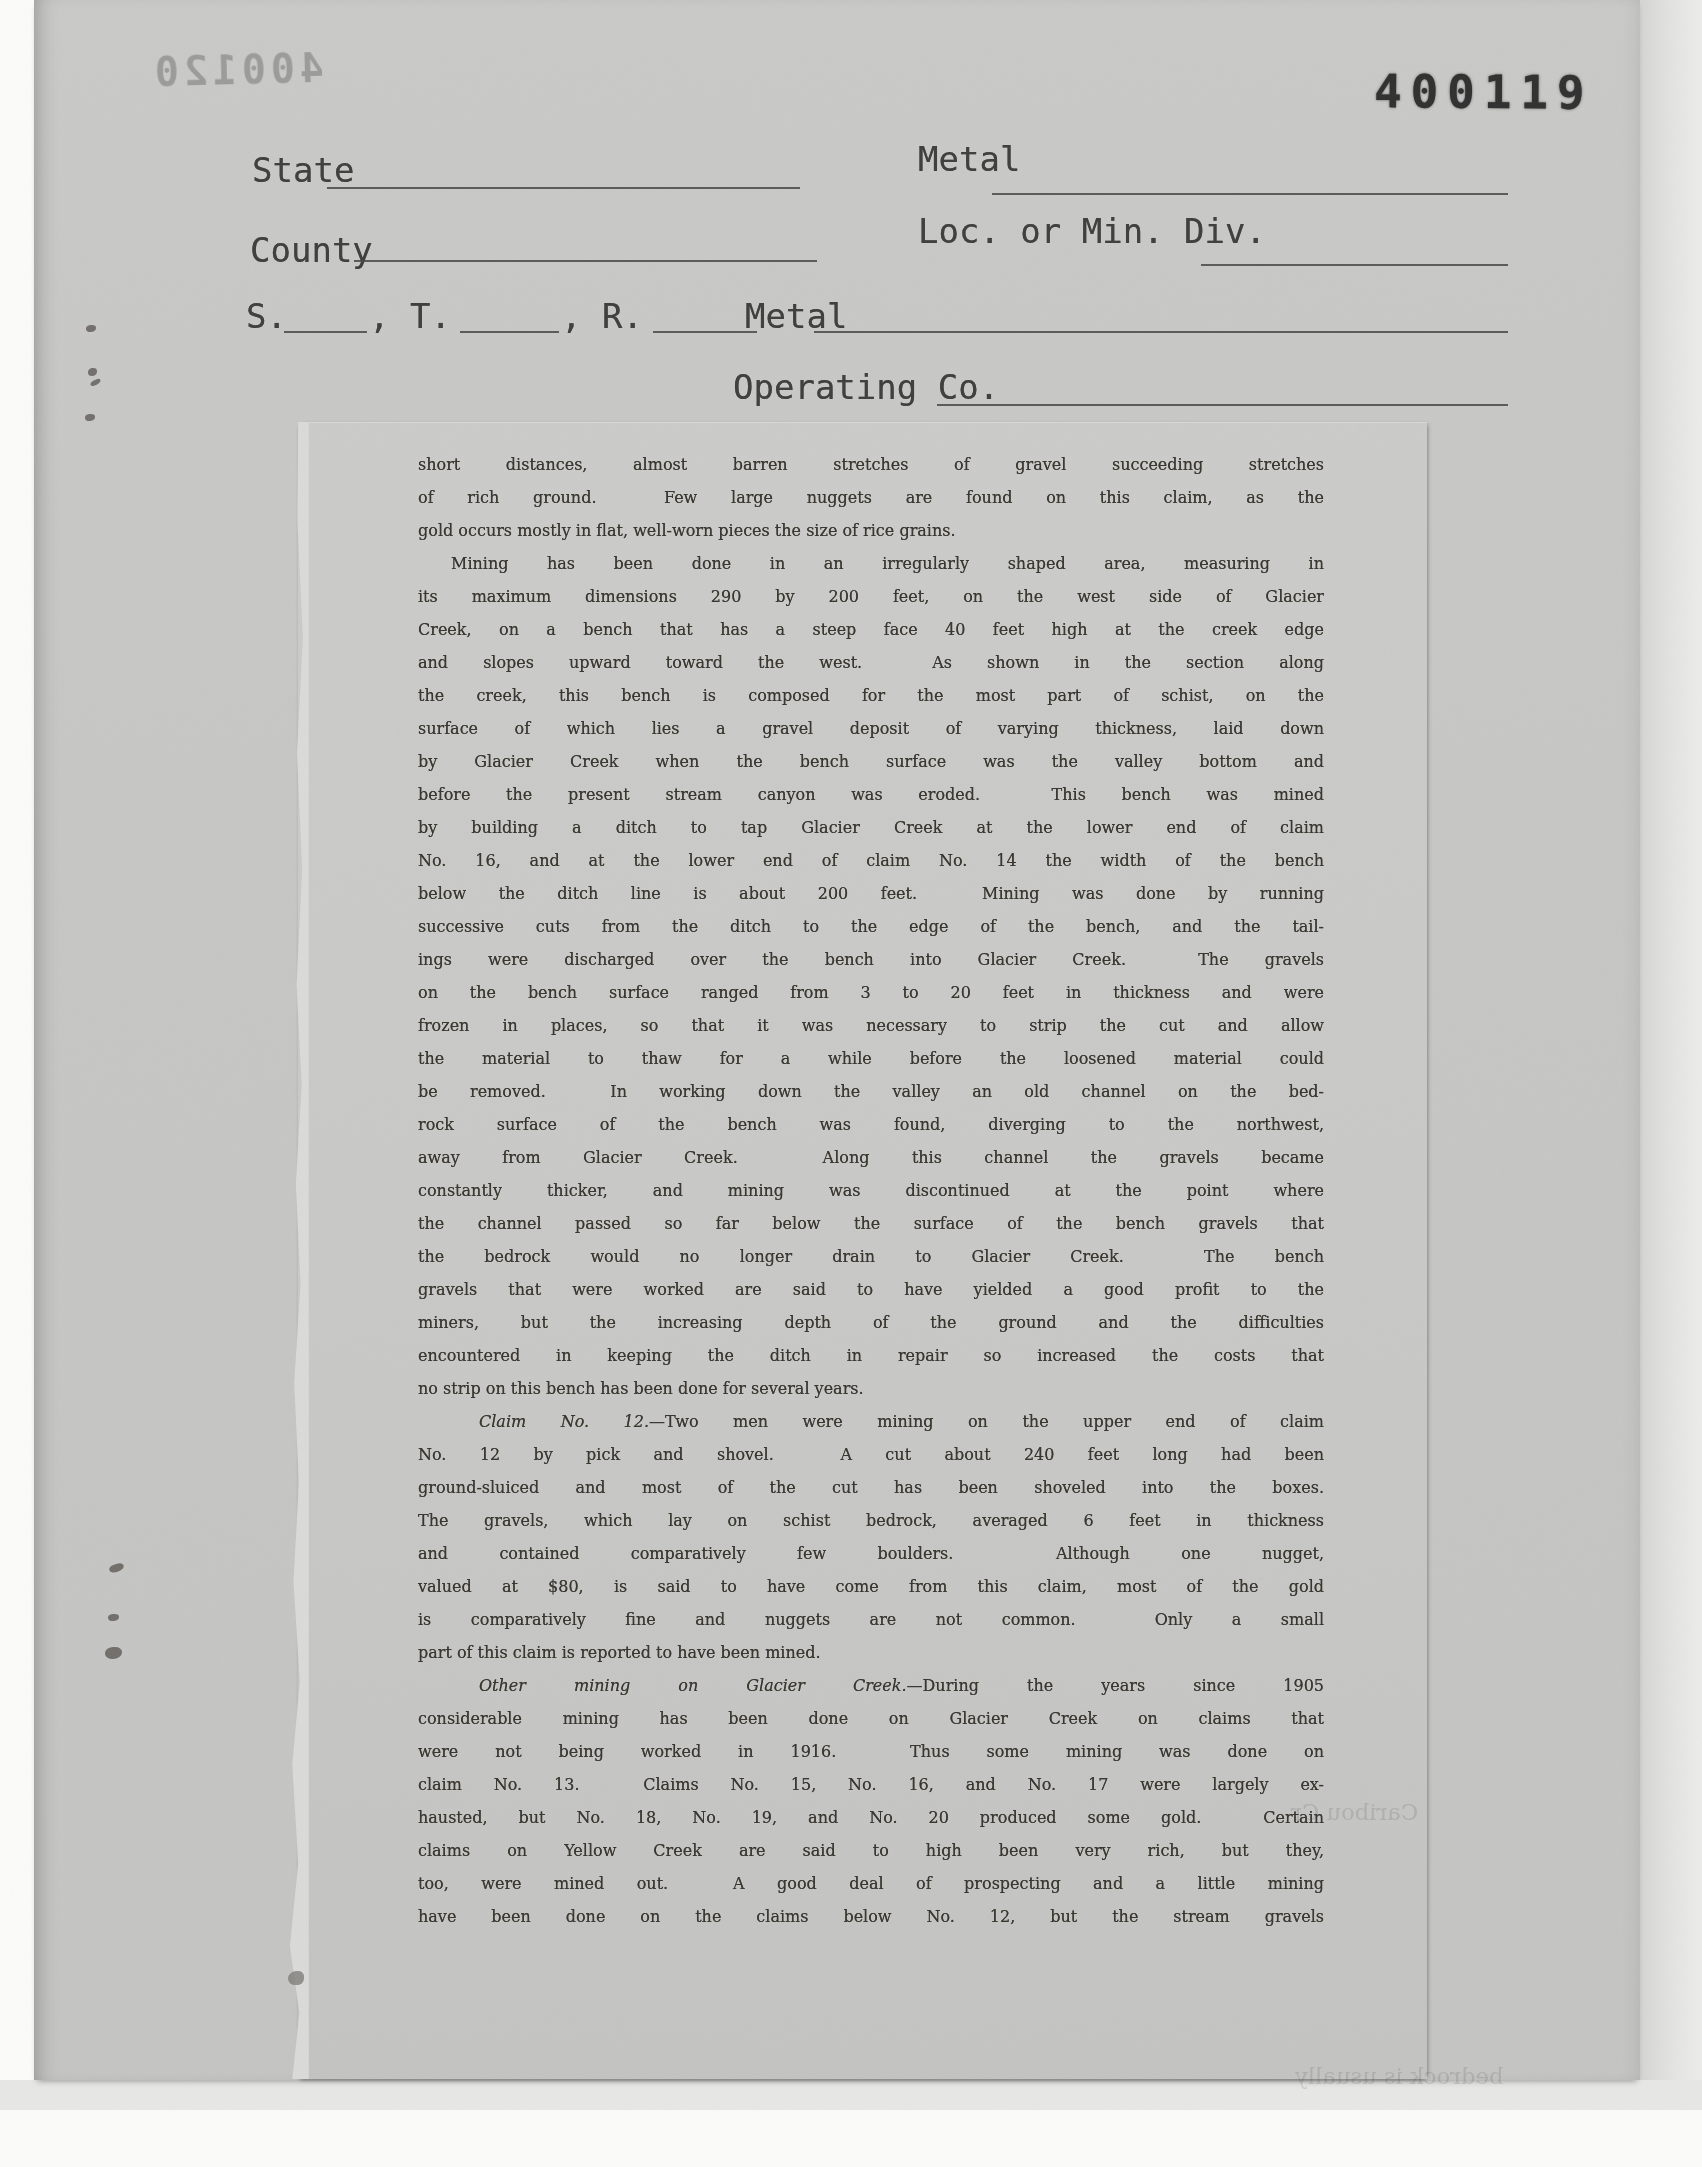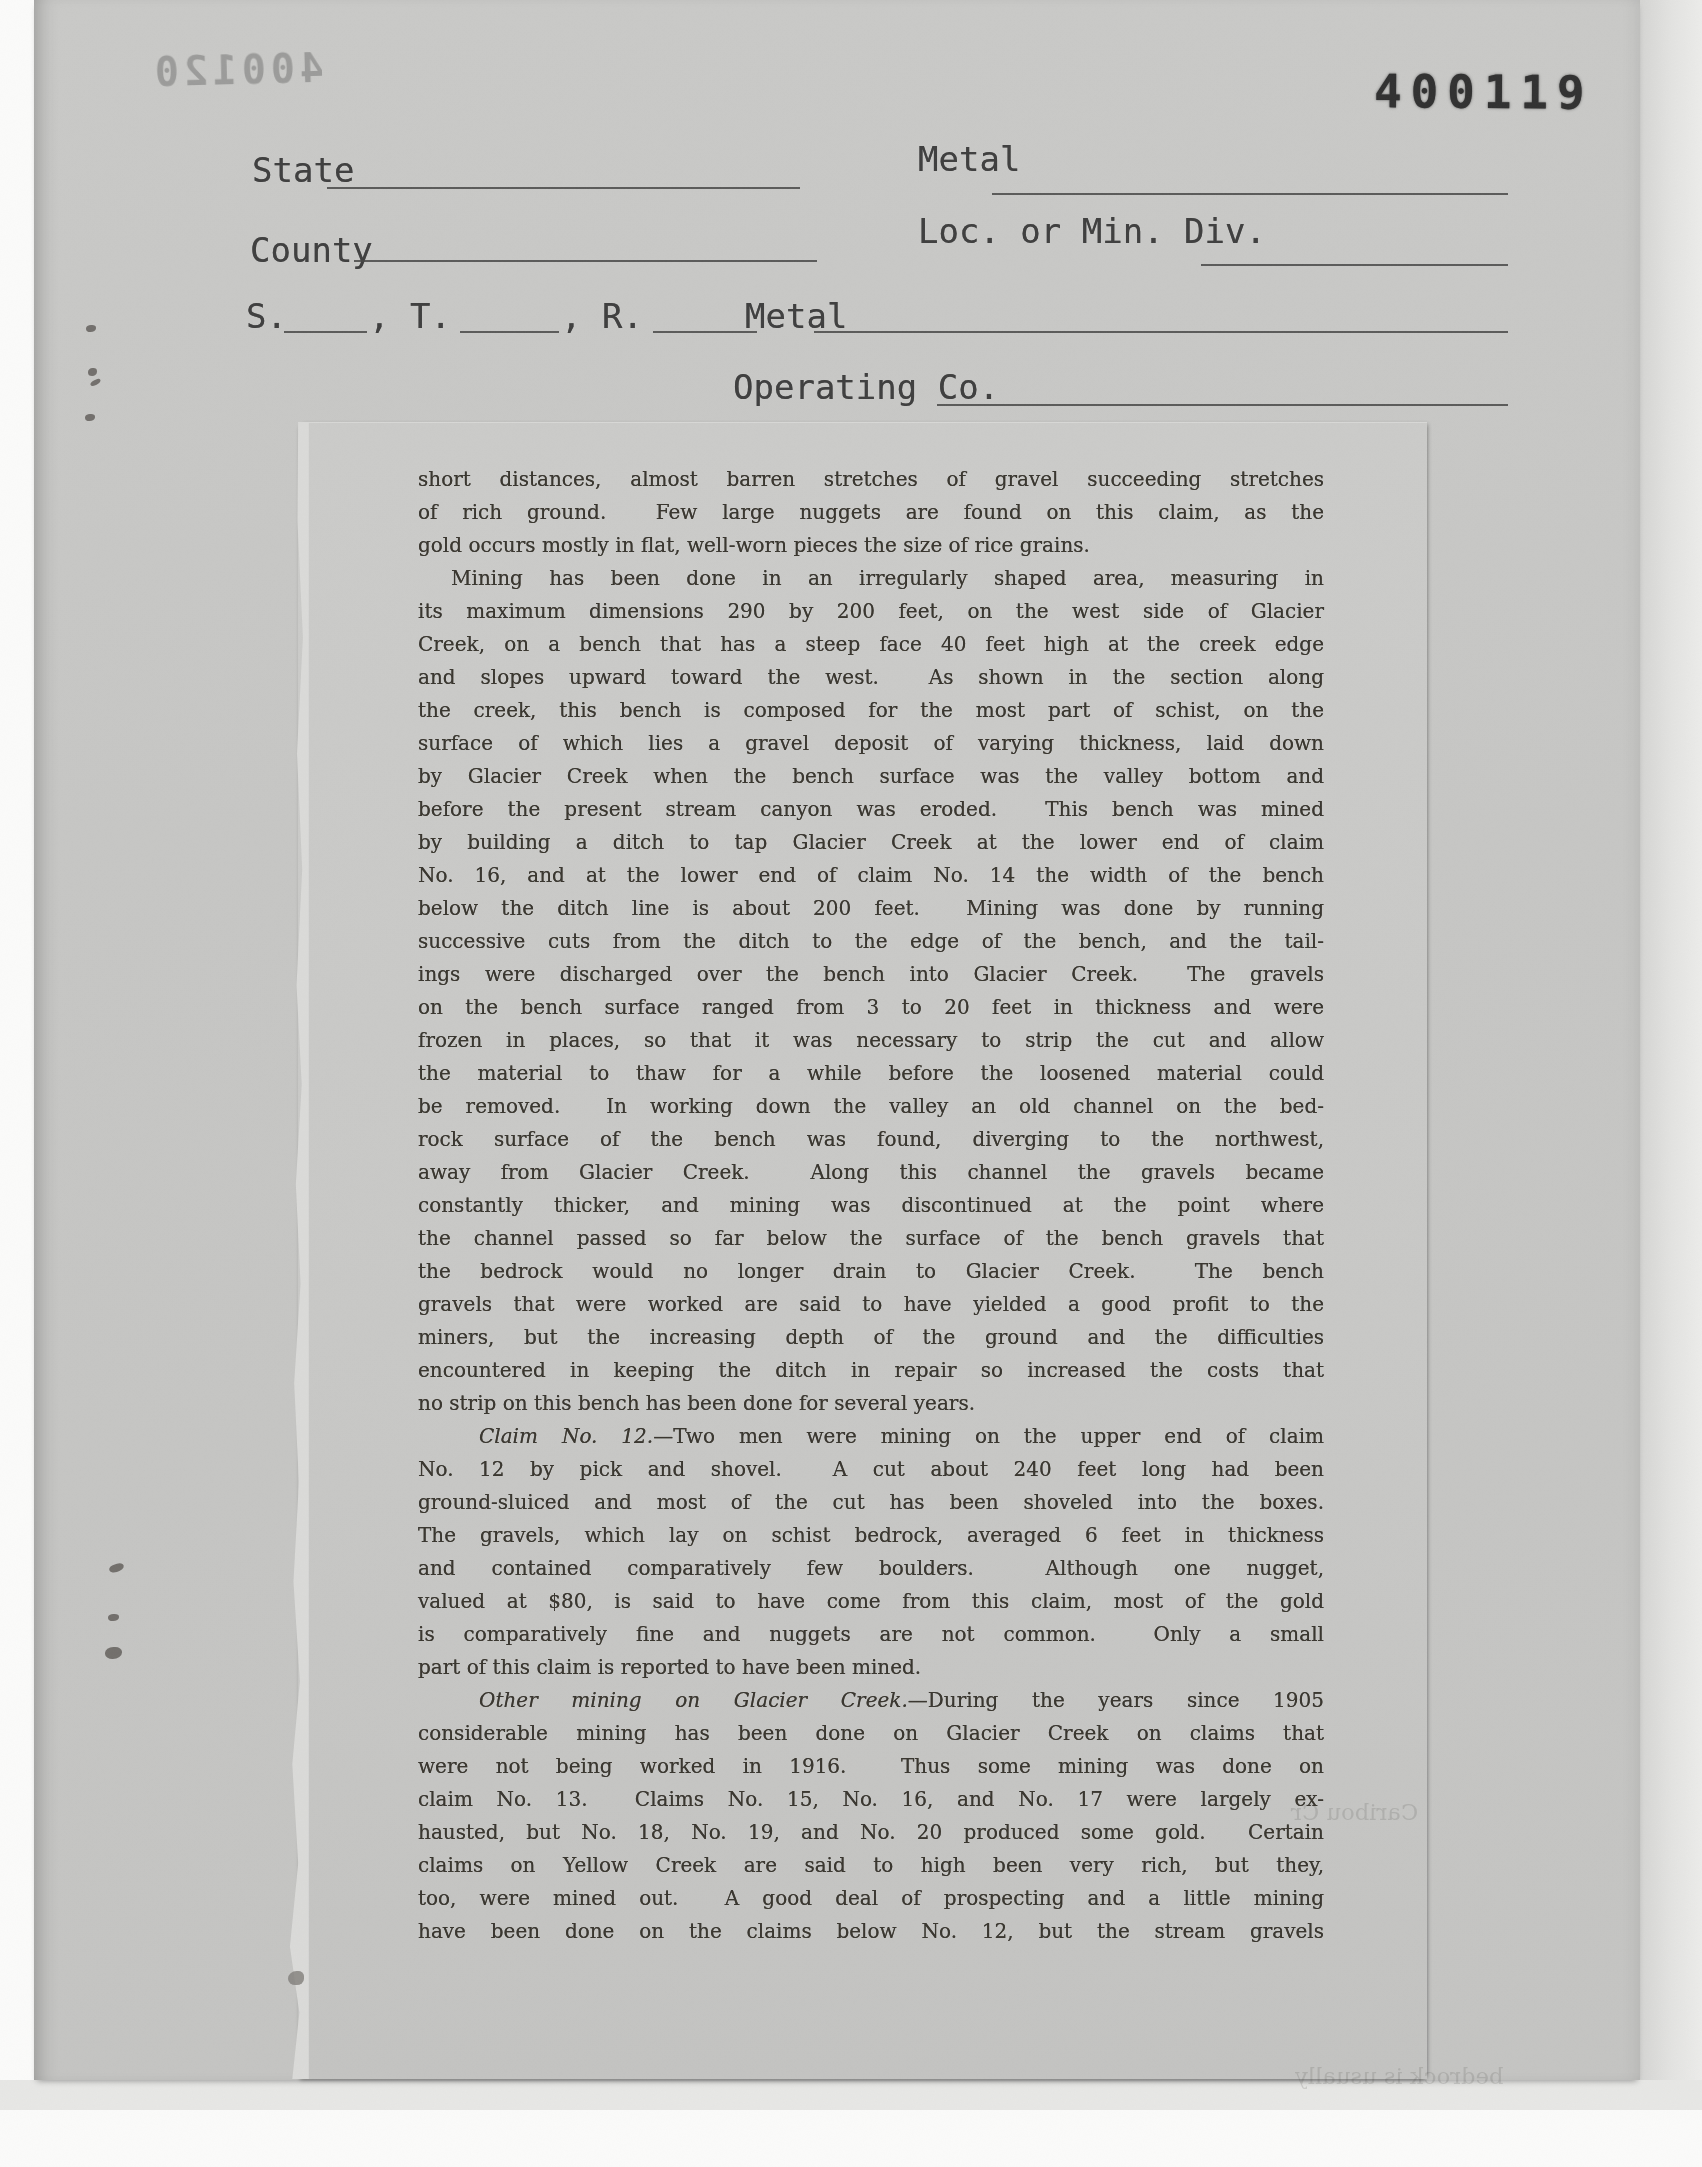--- a/index.html
+++ b/index.html
@@ -40,22 +40,22 @@
                        3px 0 3.9px -2px rgba(0,0,0,.28),
                        inset 0 1px 0 rgba(255,255,255,.25);}
   .torn-edge{position:absolute;left:-12.8px;top:0;width:23.6px;height:1657px;background:#dadad8;
              clip-path:polygon(55% 0,100% 0,100% 100%,30% 100%,60% 96%,20% 92%,55% 87%,
                                30% 81%,62% 76%,35% 70%,58% 64%,38% 58%,65% 52%,45% 46%,
                                70% 40%,48% 34%,72% 27%,50% 20%,75% 13%,52% 6%);}
   .torn-notch{position:absolute;left:-9.9px;top:1549px;width:15.8px;height:13.8px;
               background:#807d79;border-radius:60% 40% 50% 50%;opacity:.8;}
 
   
-  .textcol{position:absolute;left:120px;top:41px;width:906px;color:#38352e;
-           font-size:20px;line-height:33px;text-shadow:0 0 0.6px rgba(50,46,38,.75);}
+  .textcol{position:absolute;left:120px;top:26px;width:906px;color:#38352e;
+           font-size:16px;line-height:33px;text-shadow:0 0 0.6px rgba(50,46,38,.75);}
   .tline{text-align:justify;text-align-last:justify;}
   .tline.tlast{text-align-last:left;}
   .tline.tfirst{text-indent:33px;}
   .tline i{font-style:italic;margin-left:28px;}
 
   
   .ghost{position:absolute;color:#4a4a46;opacity:.17;font-size:22.7px;
          transform:scaleX(-1);filter:blur(0.5px);white-space:nowrap;}
   .ghost1{left:993px;top:1377px;}
   .ghost2{left:997px;top:1641px;}

